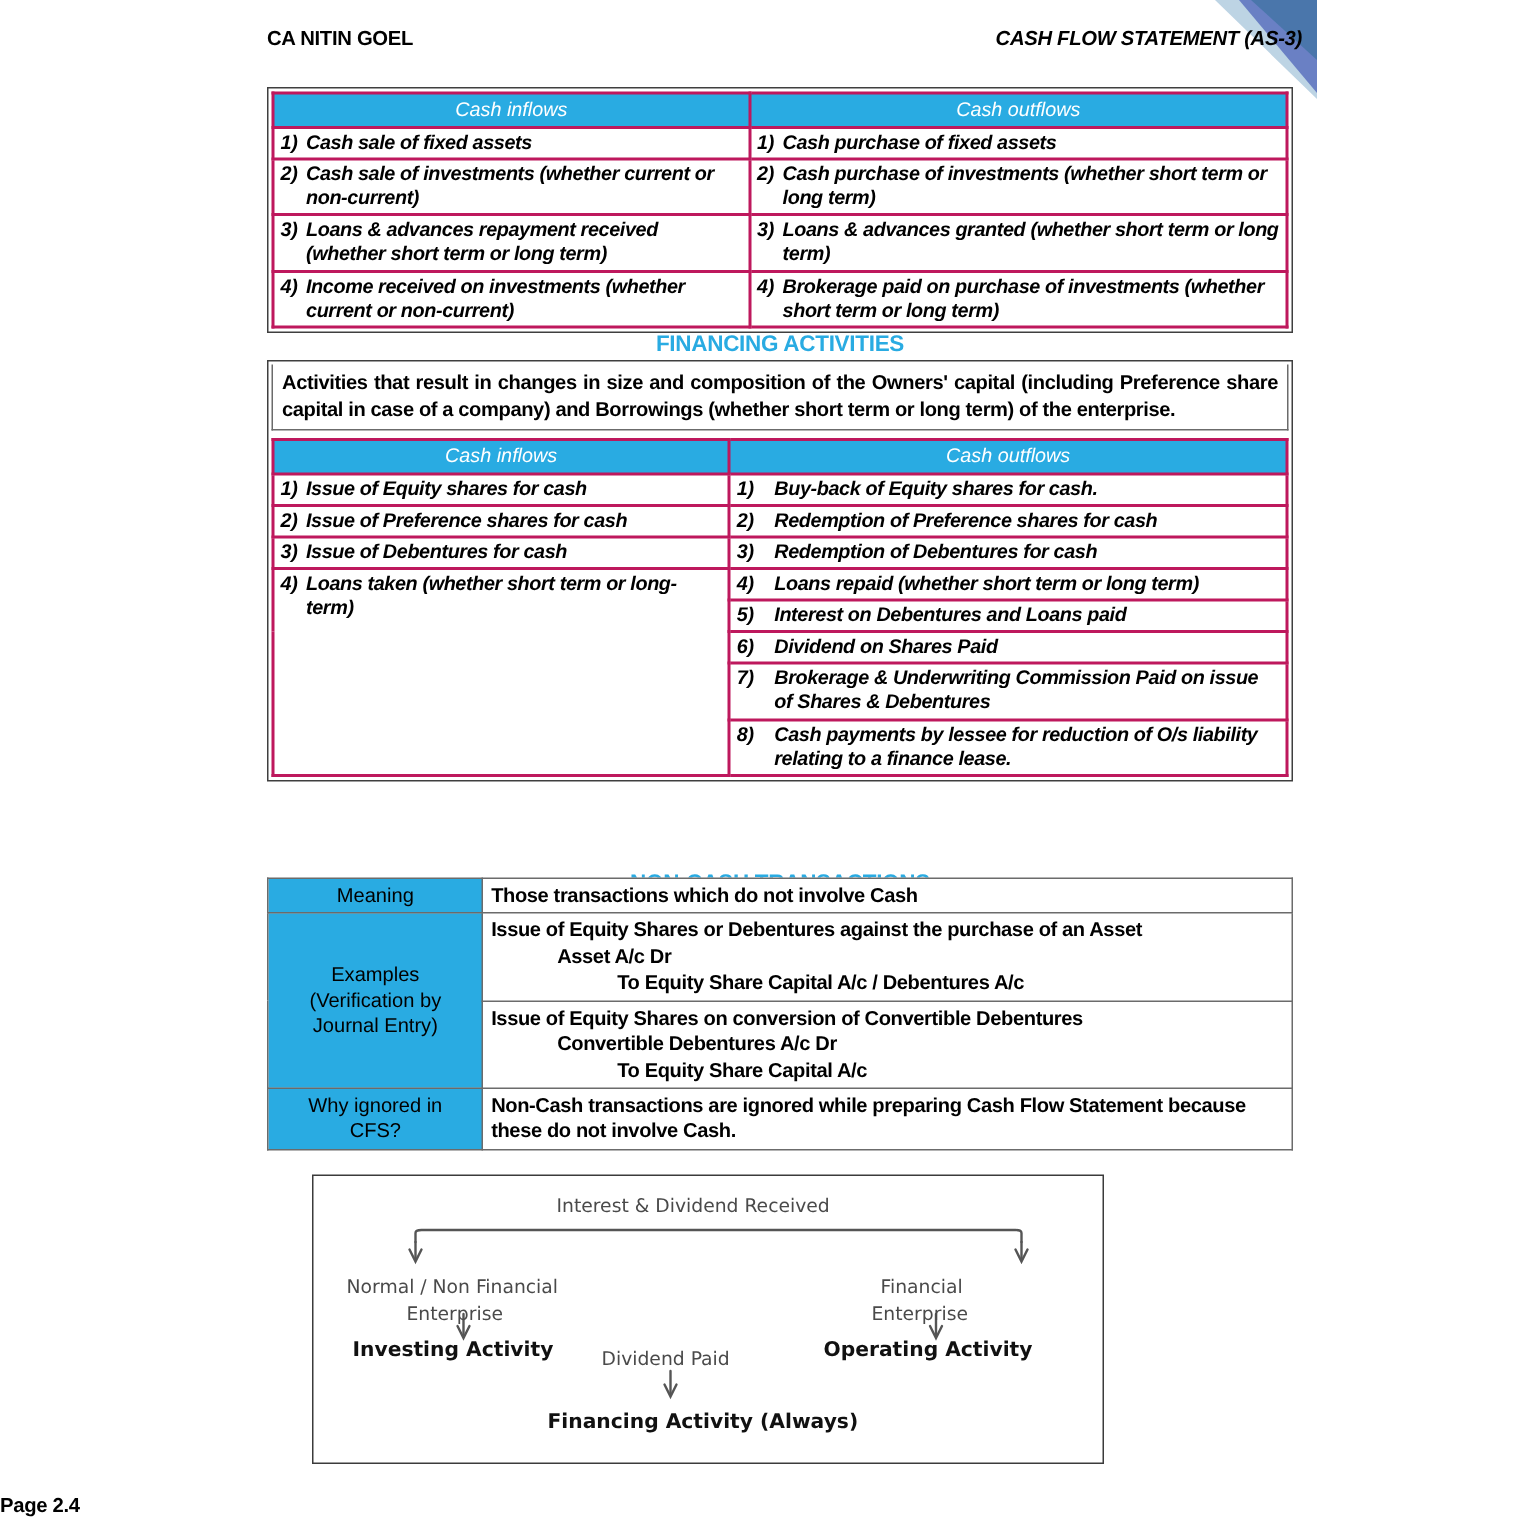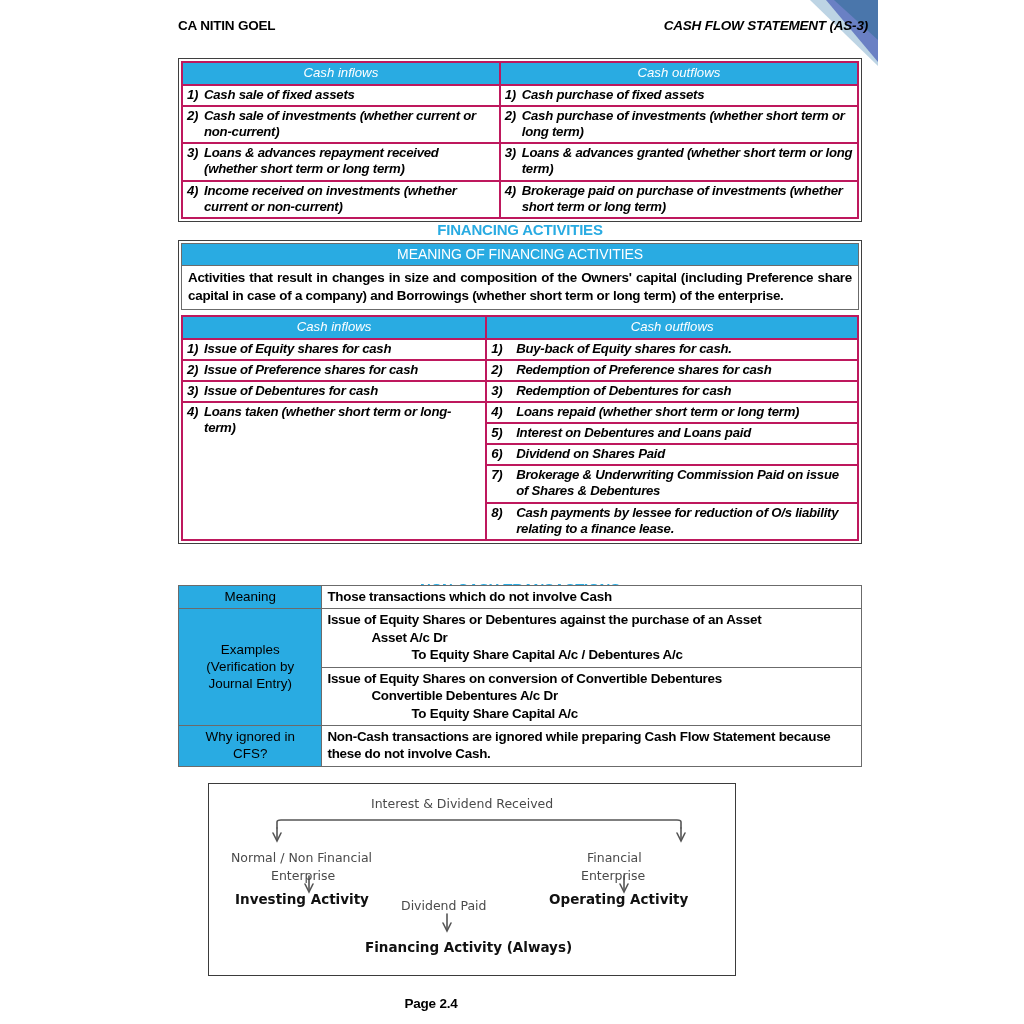--- a/index.html
+++ b/index.html
@@ -169,21 +169,21 @@
     box-sizing: border-box;
     background: #fff;
   }
   .hand-frame svg { display: block; }
 
   .page-footer {
     position: absolute;
     left: 0;
     top: 996px;
     width: 1024px;
-    text-align: center;
+    text-align: left;
     padding-right: 162px;
     box-sizing: border-box;
     font-size: 13.5px;
     font-weight: bold;
     letter-spacing: -0.2px;
   }
 </style>
 </head>
 <body>
 
@@ -267,21 +267,20 @@
             </div>
           </td>
     </tr>
   </tbody>
     </table>
 </div>
 
 <div class="section-title" style="top:221px;">FINANCING ACTIVITIES</div>
 
 <div class="frame" style="top:240px;">
-  <div class="blue-bar">MEANING OF FINANCING ACTIVITIES</div>
   <div class="para">Activities that result in changes in size and composition of the Owners' capital (including Preference share capital in case of a company) and Borrowings (whether short term or long term) of the enterprise.</div>
 
   <table class="grid" style="margin-top:5px;">
     <colgroup>
         <col style="width:45%">
         <col style="width:55%">
       </colgroup>
     <tbody>
         <tr>
       <th class="hd">Cash inflows</th>

